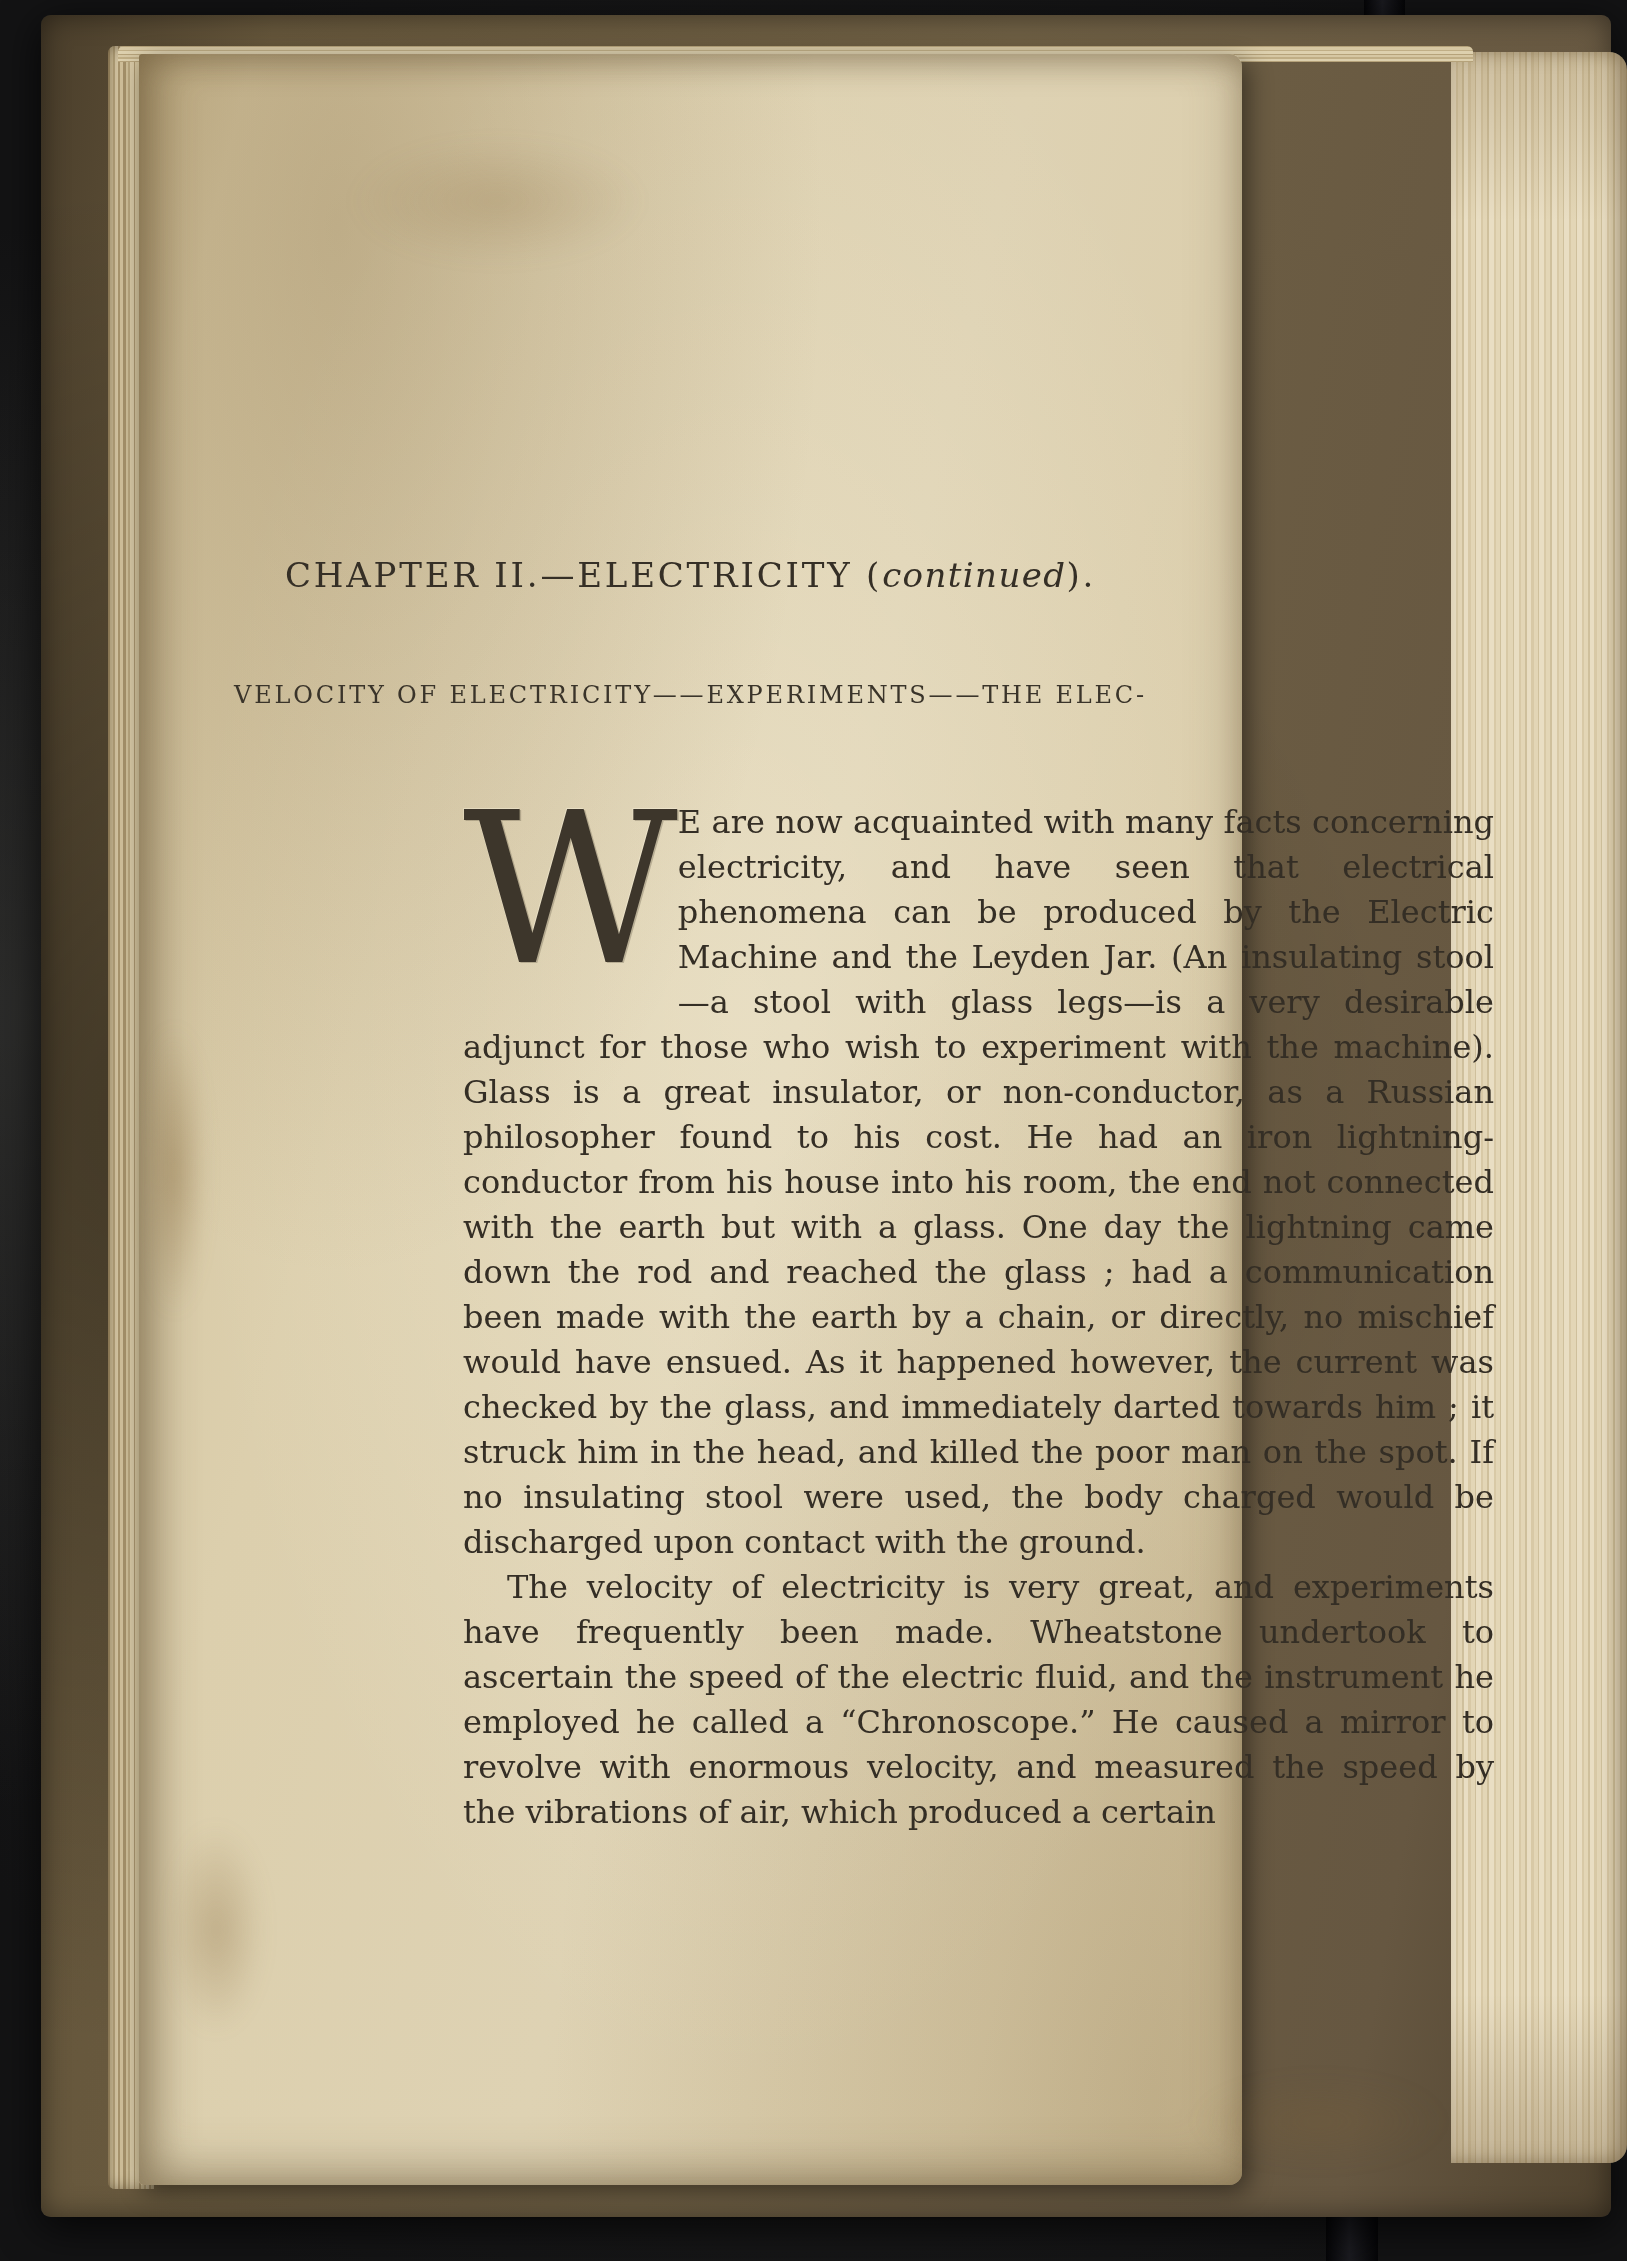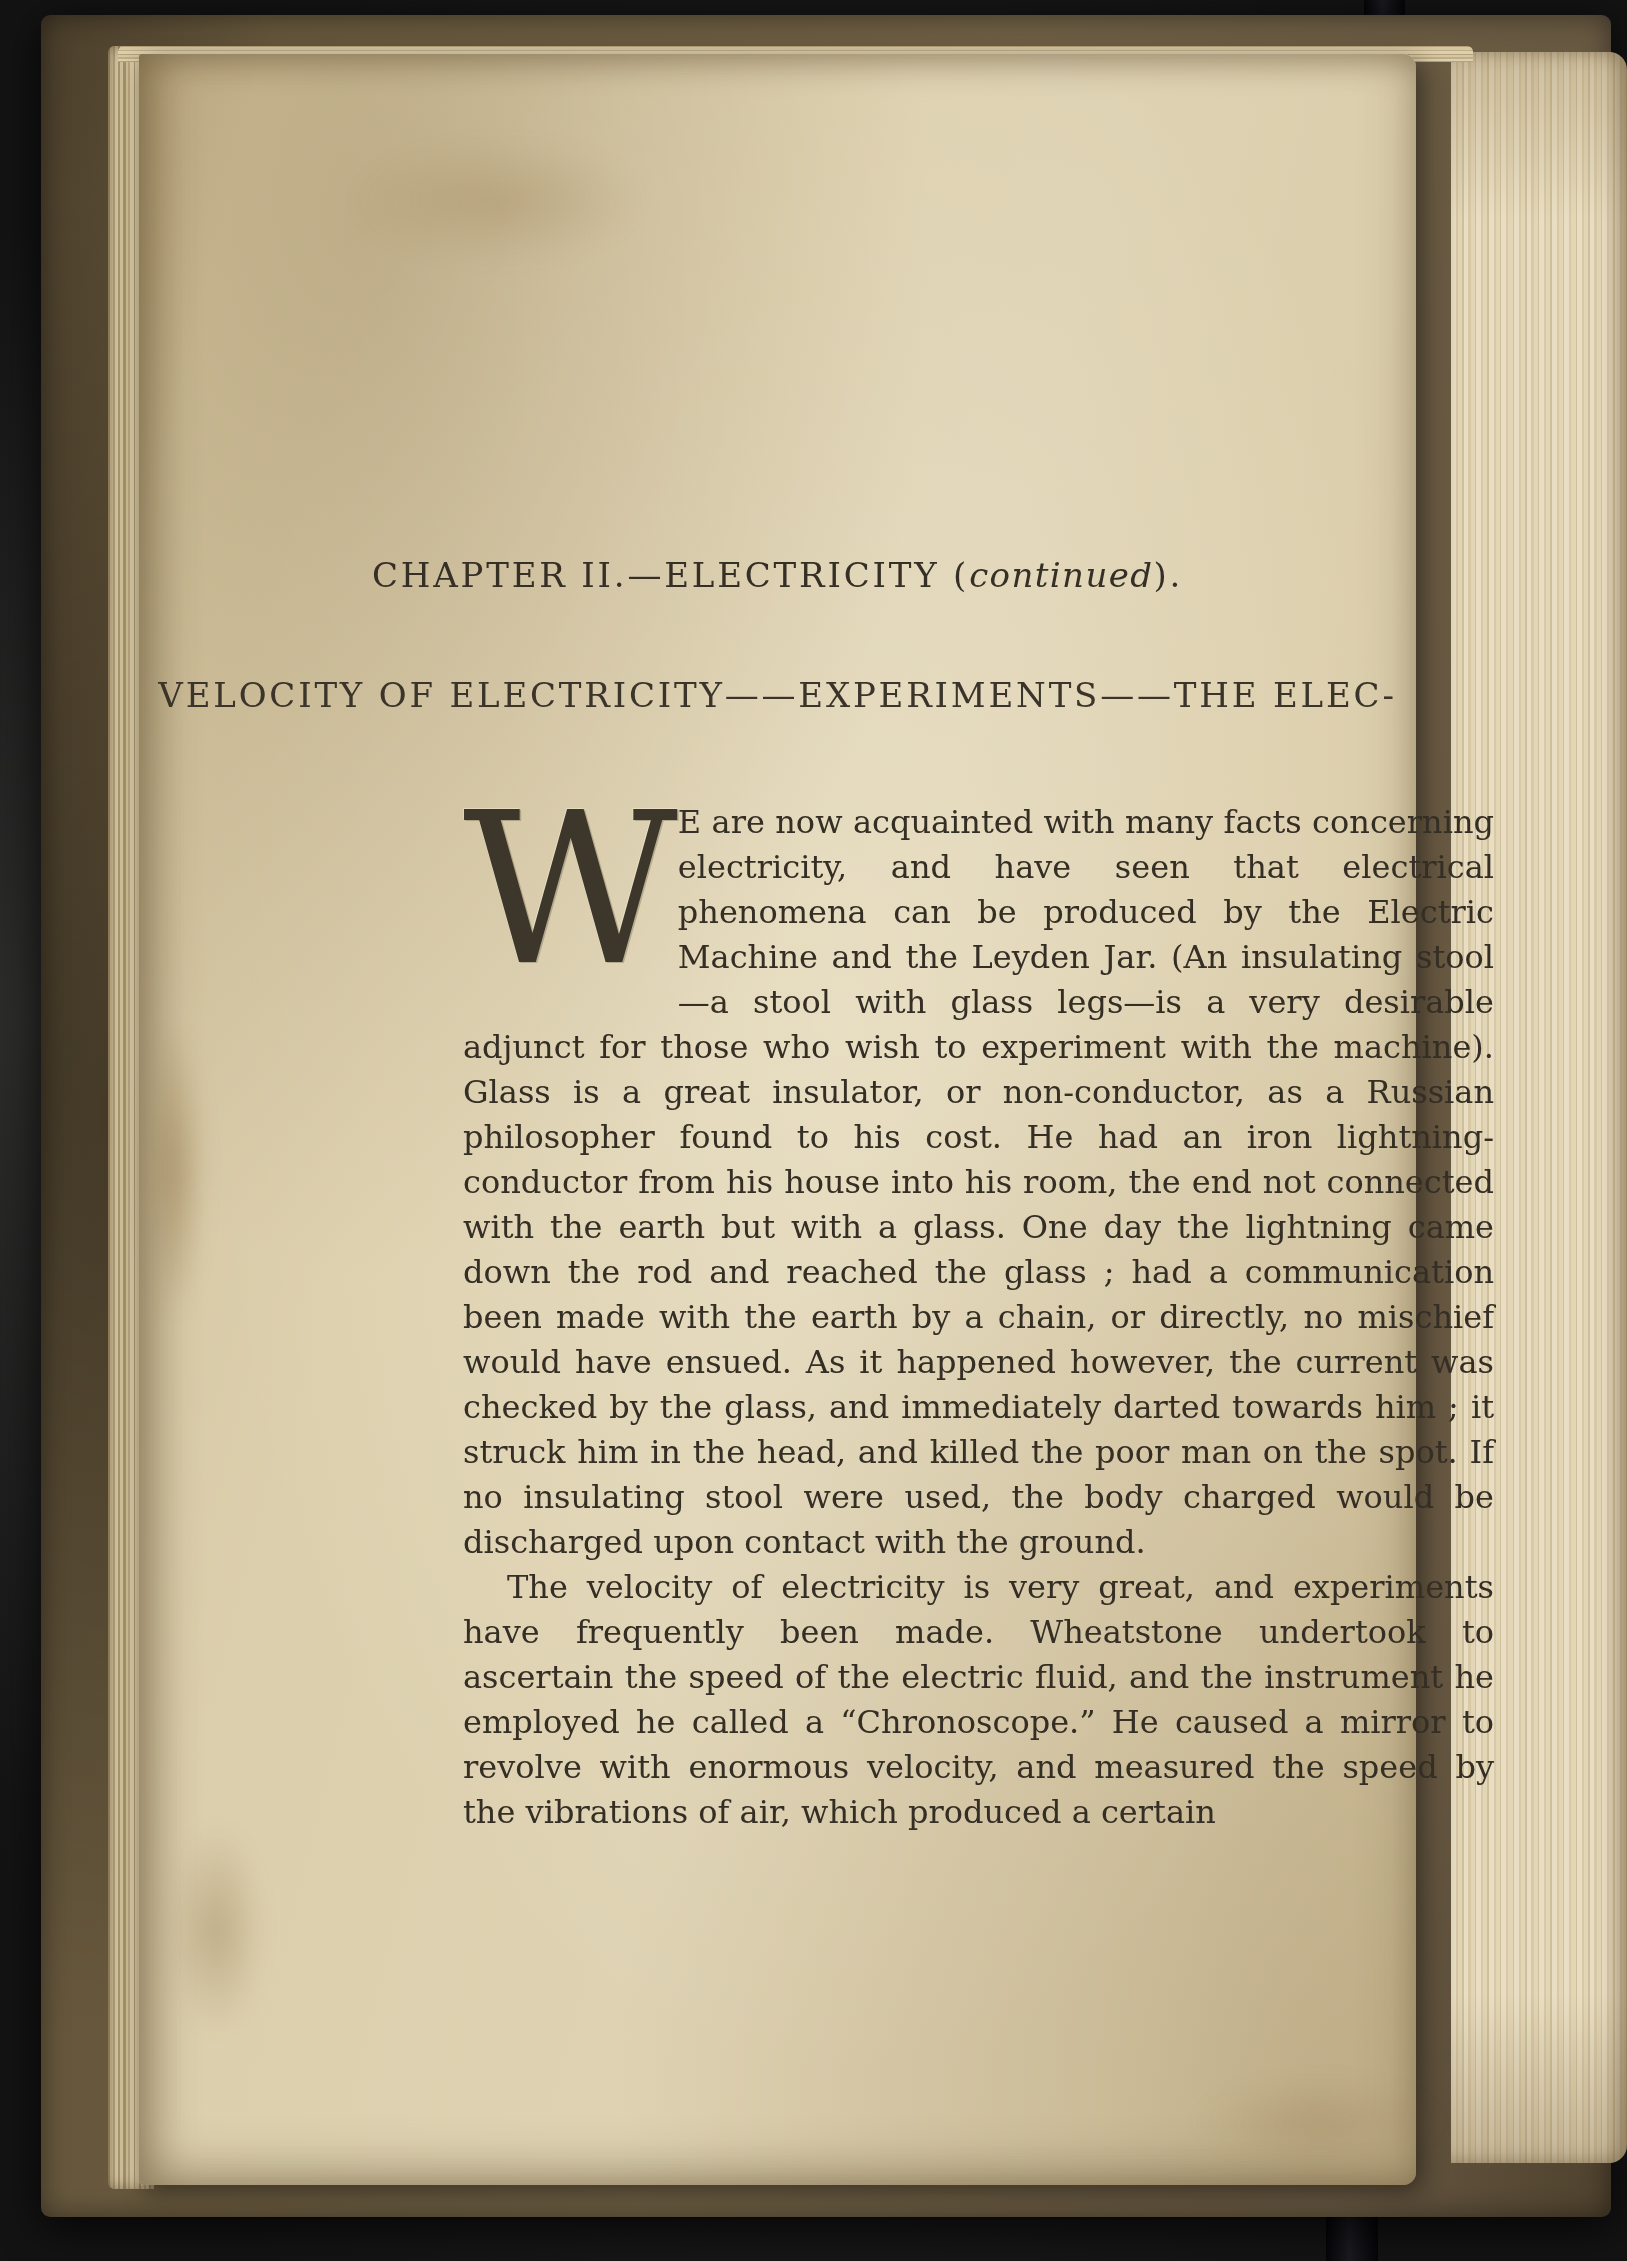--- a/index.html
+++ b/index.html
@@ -47,21 +47,21 @@
     box-shadow:inset 0 0 15.4px rgba(60,45,25,0.55);
   }
   .stack-top{
     position:absolute;left:77px;top:31px;width:1355px;height:15.4px;
     background:repeating-linear-gradient(180deg,
       #b5a27a 0 1.4px,#d6c7a3 1.4px 3.5px,#c0ae86 3.5px 4.9px,#ddd0ae 4.9px 7.7px);
     border-radius:5.6px 5.6px 0 0;
   }
   
   .page{
-    position:absolute;left:98px;top:39px;width:1277px;height:2131px;
+    position:absolute;left:98px;top:39px;width:1103px;height:2131px;
     background:
       radial-gradient(ellipse at 18% 8%, rgba(125,100,60,0.28), rgba(0,0,0,0) 38%),
       radial-gradient(ellipse at 92% 96%, rgba(120,95,55,0.22), rgba(0,0,0,0) 42%),
       radial-gradient(ellipse at 55% 45%, rgba(255,250,232,0.30), rgba(0,0,0,0) 65%),
       linear-gradient(104deg,#c3b189 0%,#d4c5a0 7%,#dccfad 28%,#ded2b3 55%,#dacca9 82%,#cfbf99 100%);
     border-radius:2.8px 12.6px 12.6px 4.2px;
     box-shadow:
       inset 21px 0 39px rgba(85,65,35,0.38),
       inset -8.4px -17px 49px rgba(95,75,45,0.28),
       inset 0 9.8px 21px rgba(100,80,50,0.18),
@@ -75,21 +75,21 @@
 
   
   .chapter{
     position:absolute;left:0;top:501px;width:100%;margin:0;
     text-align:center;font-weight:normal;
     font-size:34px;letter-spacing:2.8px;color:#352f26;
   }
   .chapter i{letter-spacing:1.4px;}
   .subheading{
     position:absolute;left:0;top:622px;width:100%;
-    text-align:center;font-size:34px;line-height:39px;
+    text-align:center;font-size:24px;line-height:39px;
     letter-spacing:2.8px;color:#3a342a;
   }
   .body-text{
     position:absolute;left:324px;top:746px;width:1031px;
     font-size:32px;line-height:45px;color:#342e25;
     text-align:justify;
   }
   .body-text p{margin:0;}
   .body-text p + p{text-indent:44px;}
   .dropcap{

